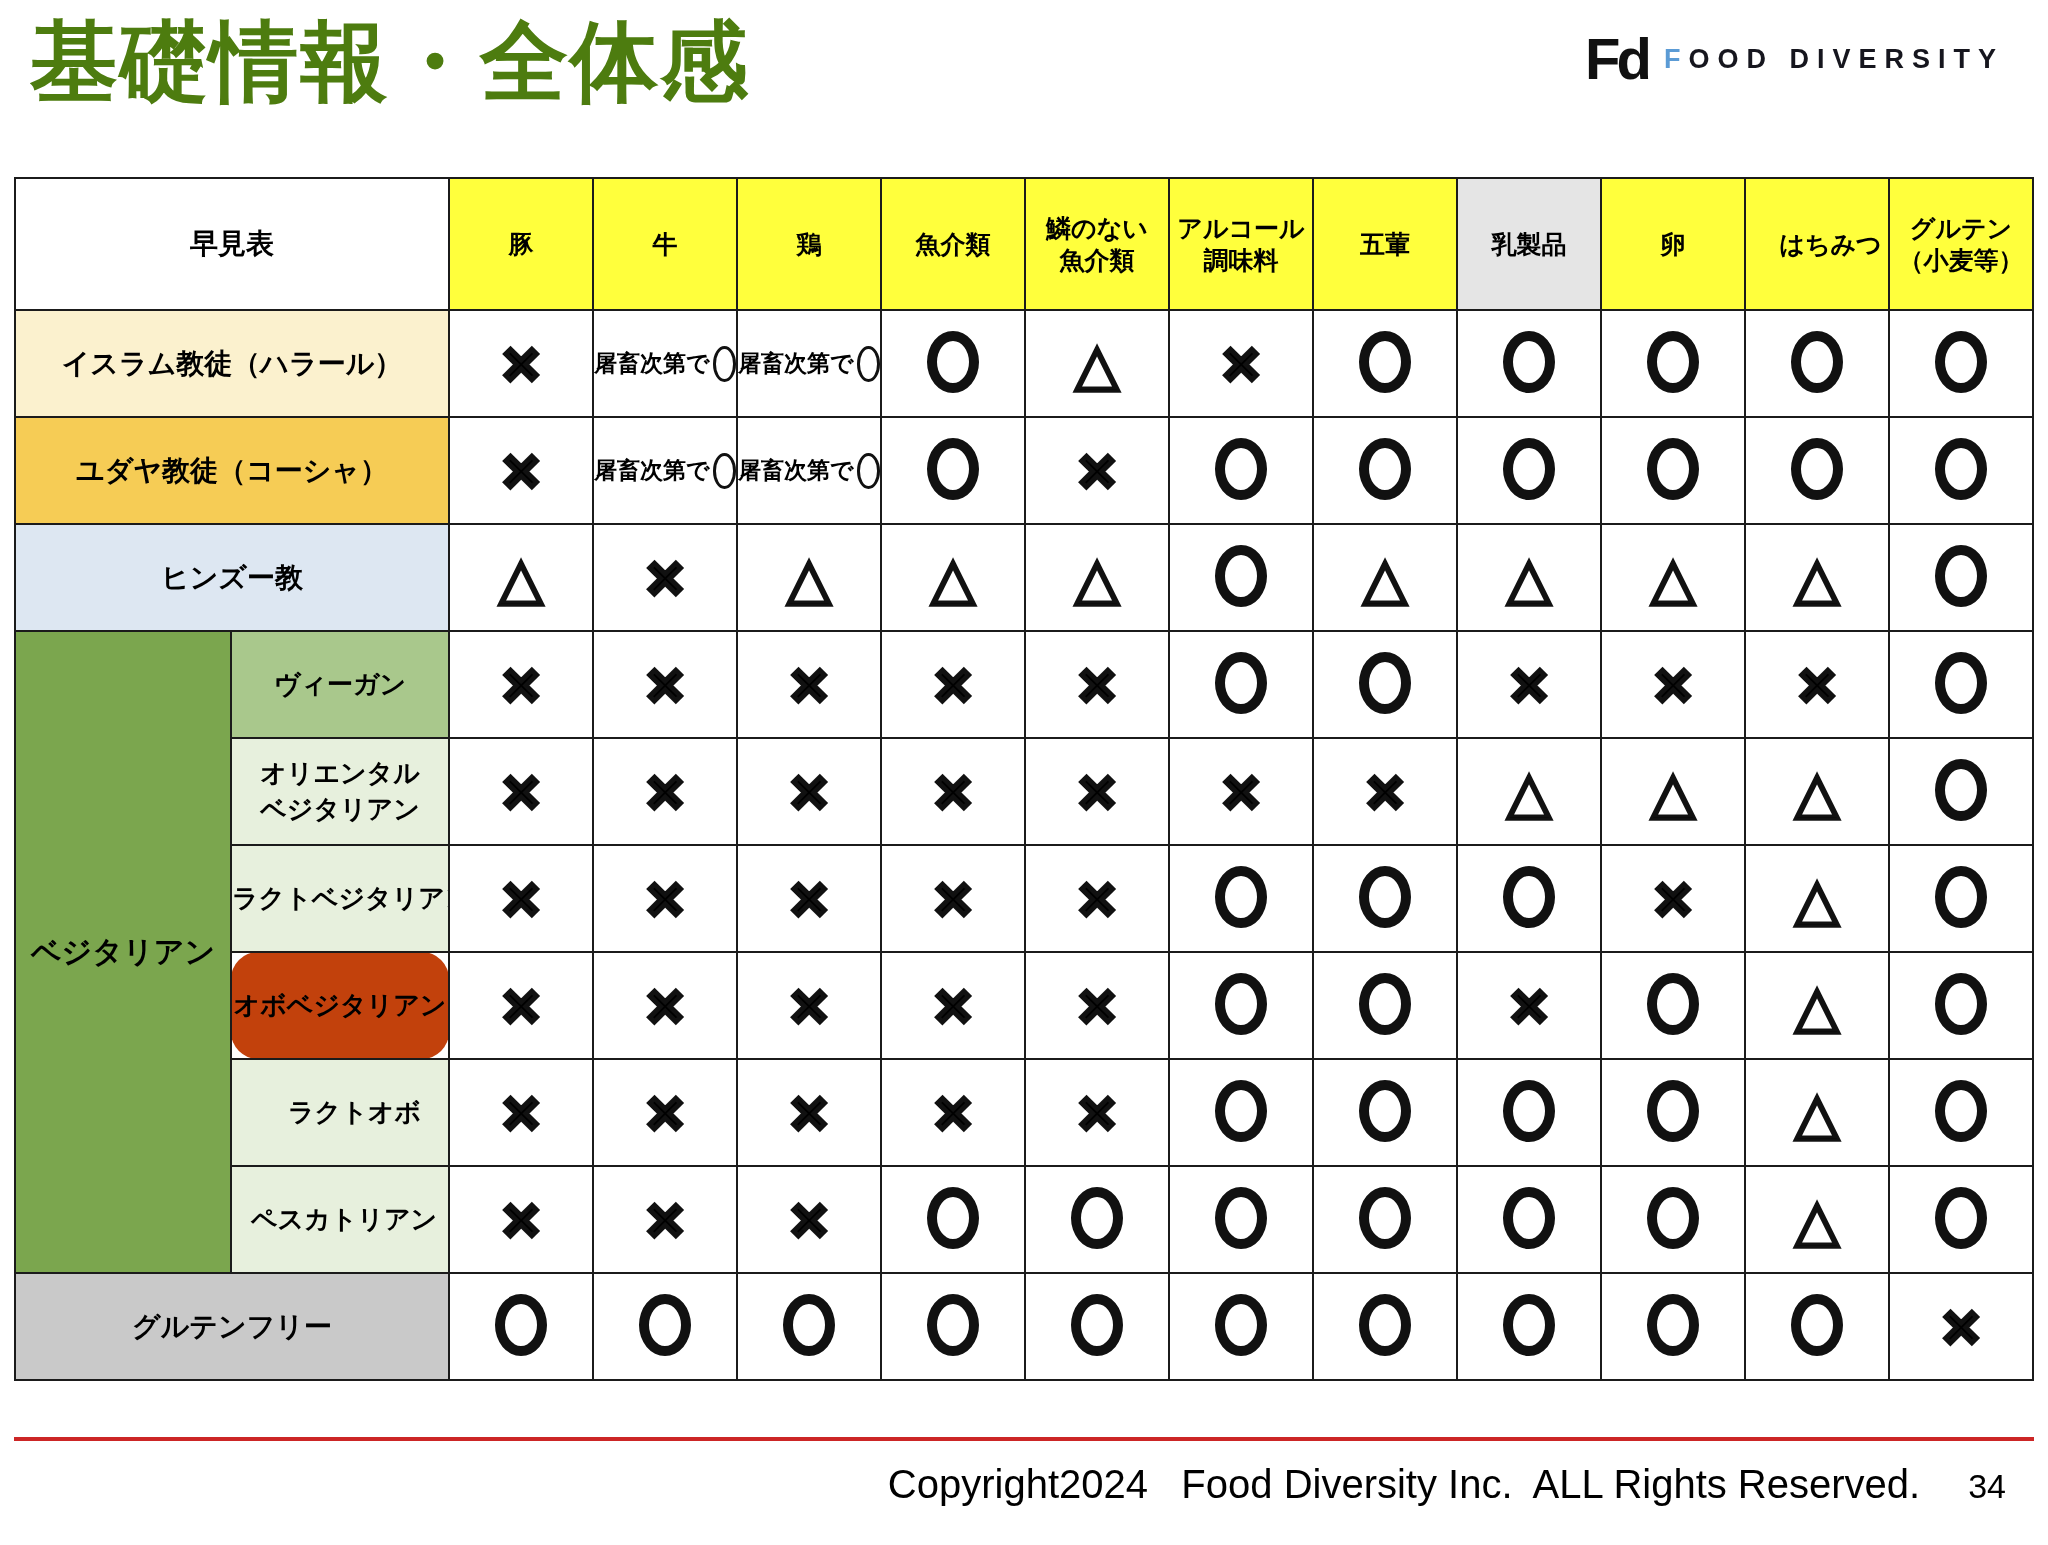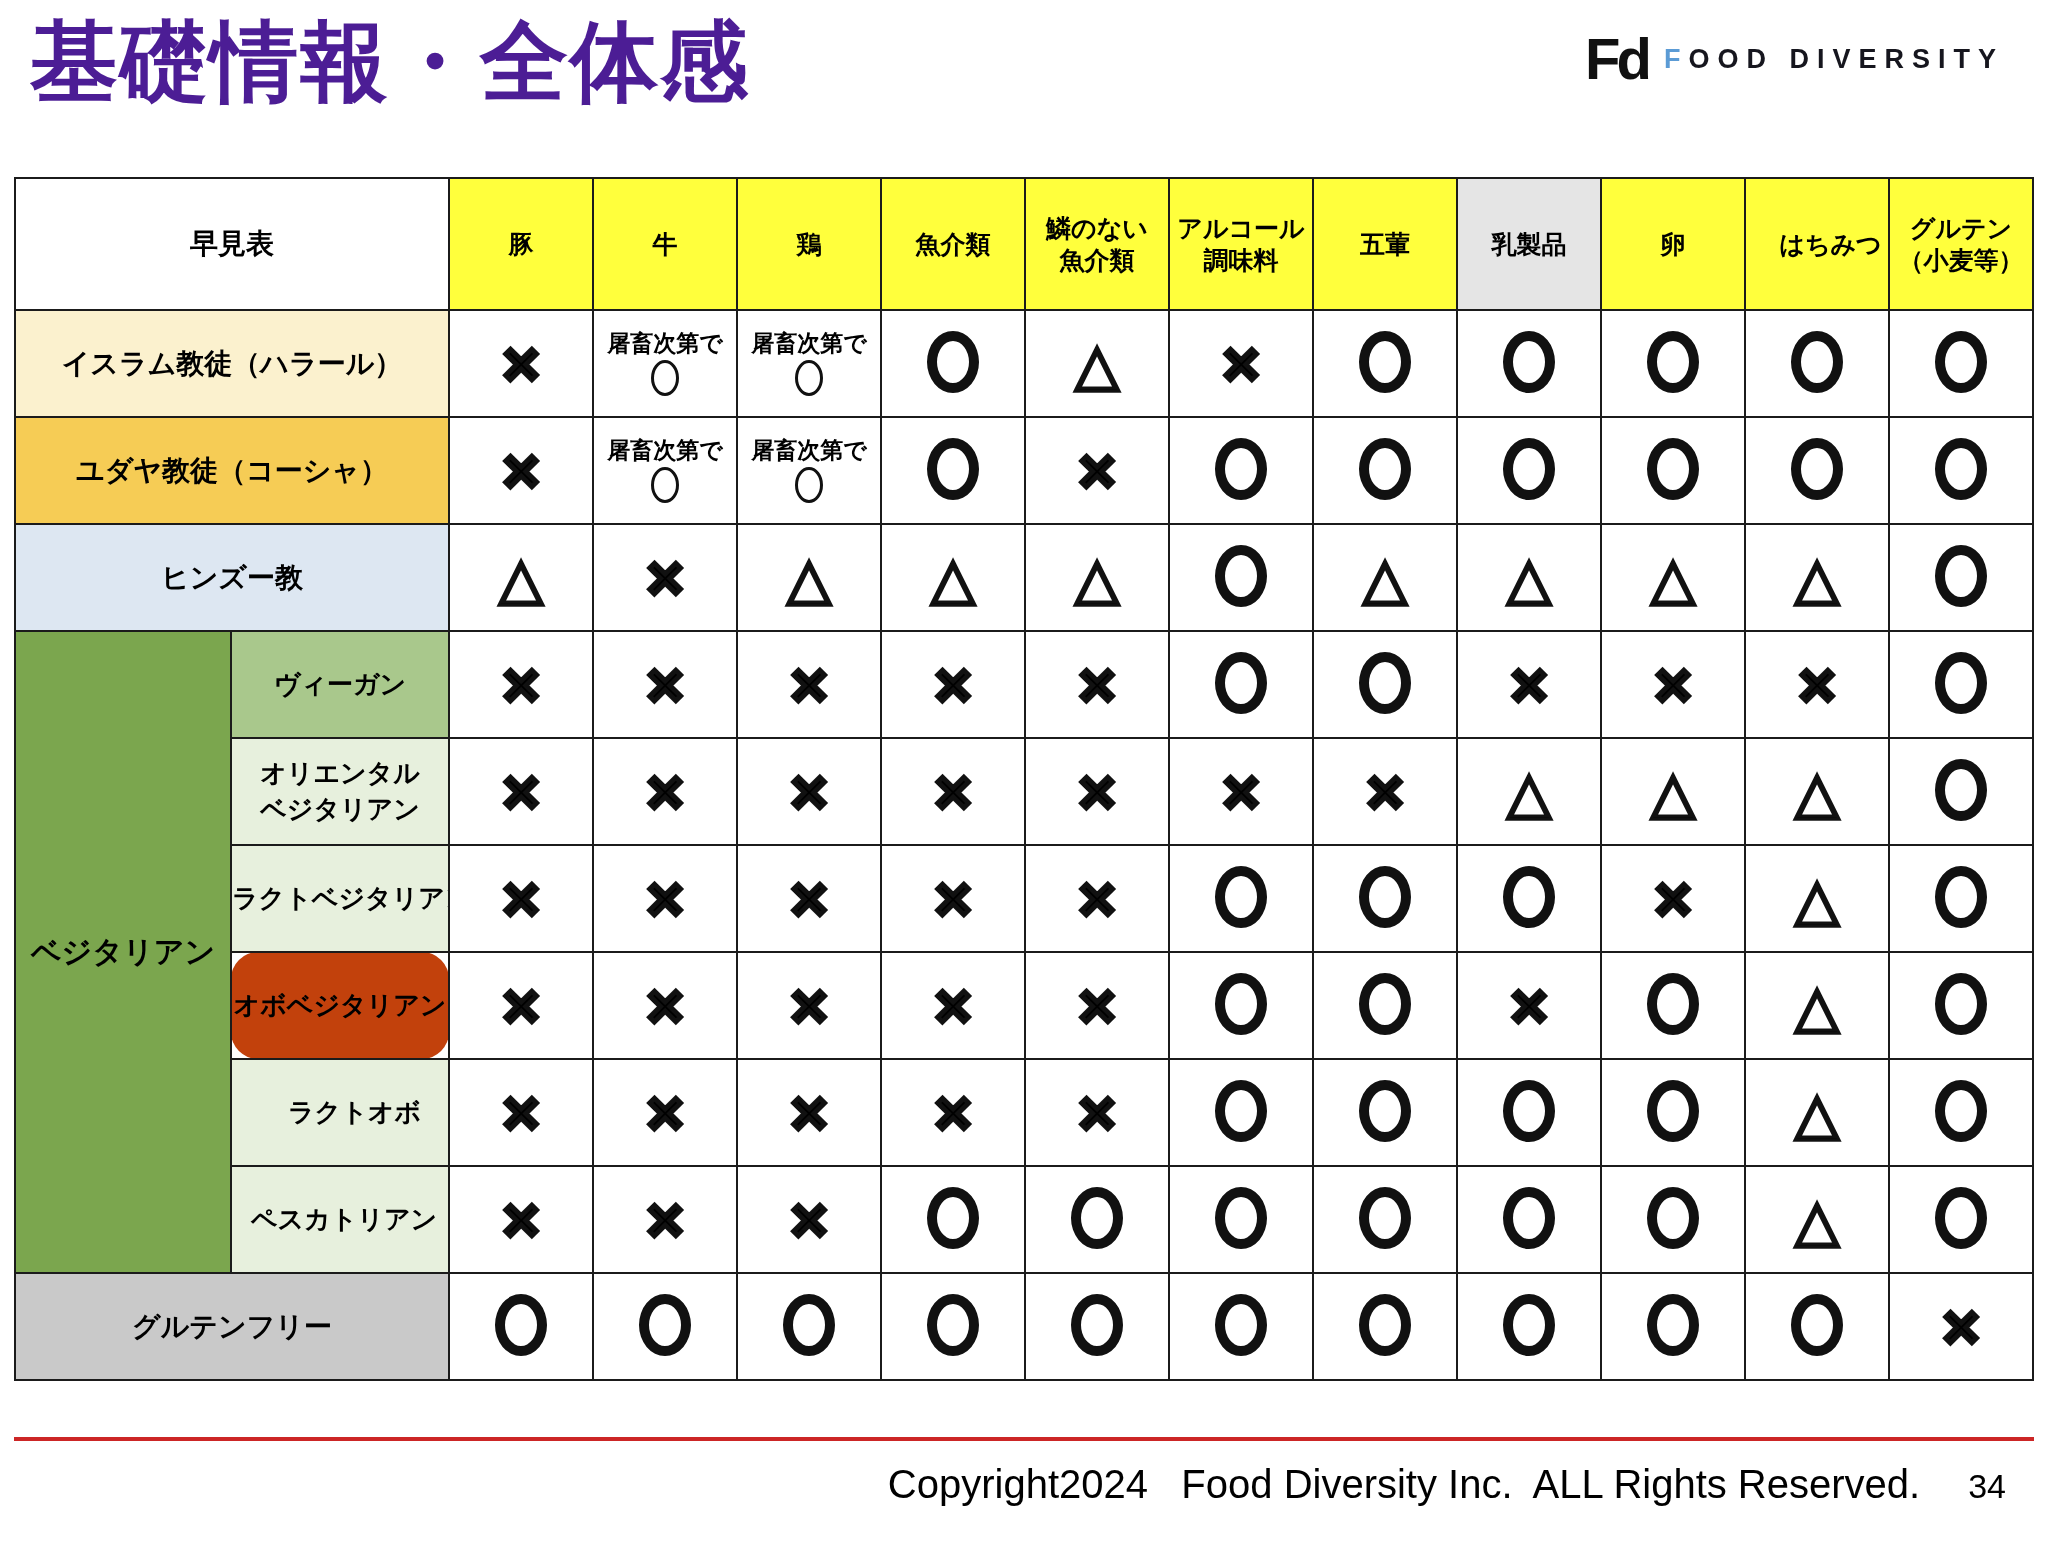--- a/index.html
+++ b/index.html
@@ -3,21 +3,21 @@
 <meta charset="utf-8">
 <style>
   html,body{margin:0;padding:0;}
   body{
     width:2048px;height:1545px;background:#ffffff;position:relative;
     font-family:"Liberation Sans","DejaVu Sans",sans-serif;color:#000;
     overflow:hidden;
   }
   .slide-title{
     position:absolute;left:30px;top:14px;margin:0;
-    font-size:88px;font-weight:900;letter-spacing:2px;line-height:1.1;color:#4c1d95;
+    font-size:88px;font-weight:900;letter-spacing:2px;line-height:1.1;color:#4d7c0f;
   }
   .logo{position:absolute;top:30px;right:44px;display:flex;align-items:center;gap:16px;}
   .logo-mark{font-size:58px;font-weight:900;letter-spacing:-4px;color:#111;line-height:1;}
   .logo-text{font-size:27px;font-weight:700;letter-spacing:8px;color:#16161e;}
   .logo-text .accent{color:#5B9BD5;}
 
   .table-wrap{position:absolute;left:14px;top:177px;width:2020px;}
   table.matrix{border-collapse:collapse;table-layout:fixed;width:100%;}
   table.matrix td,table.matrix th{
     border:2px solid #1b1b1b;text-align:center;vertical-align:middle;padding:0;overflow:hidden;
@@ -27,21 +27,21 @@
   th.col-header{font-size:25px;font-weight:800;white-space:pre-line;line-height:1.3;}
   th.corner{background:#ffffff;font-size:28px;font-weight:800;}
   td.row-label{font-size:28px;font-weight:800;white-space:pre;line-height:1.35;}
   td.sub-label{font-size:26px;font-weight:800;white-space:pre;line-height:1.35;}
   td.group-cell{font-size:30px;font-weight:800;color:#000;}
   td.sym-cell{background:#ffffff;}
 
   .sym-circle{display:inline-block;width:32px;height:42px;border:10px solid #111;border-radius:50%;}
   .sym-x{display:inline-block;font-size:62px;font-weight:900;-webkit-text-stroke:5px #111;line-height:1;}
   .sym-tri{display:inline-block;font-size:58px;font-weight:400;-webkit-text-stroke:3px #111;line-height:1;}
-  .sym-cond{display:flex;flex-direction:column;align-items:center;justify-content:center;gap:3px;}
+  .sym-cond{display:flex;flex-direction:row;align-items:center;justify-content:center;gap:3px;}
   .cond-text{font-size:23px;font-weight:800;line-height:1.1;white-space:nowrap;}
   .cond-circle{width:22px;height:30px;border:3px solid #111;border-radius:50%;}
 
   .footer-divider{position:absolute;left:14px;width:2020px;top:1437px;height:4px;background:#CC2626;}
   .footer{position:absolute;top:1462px;right:42px;display:flex;align-items:baseline;gap:48px;}
   .footer-text{font-size:40px;color:#000;white-space:pre;}
   .page-number{font-size:34px;color:#000;}
 </style>
 </head>
 <body>

